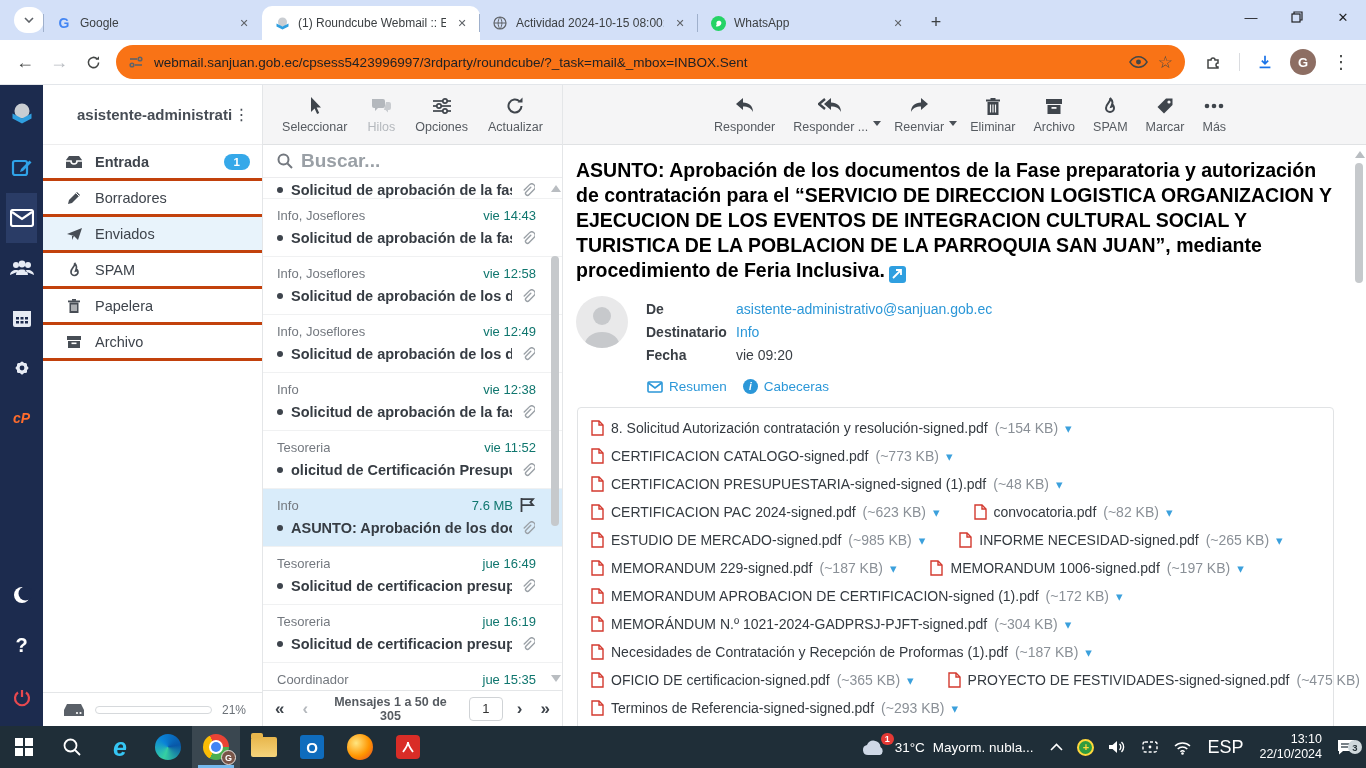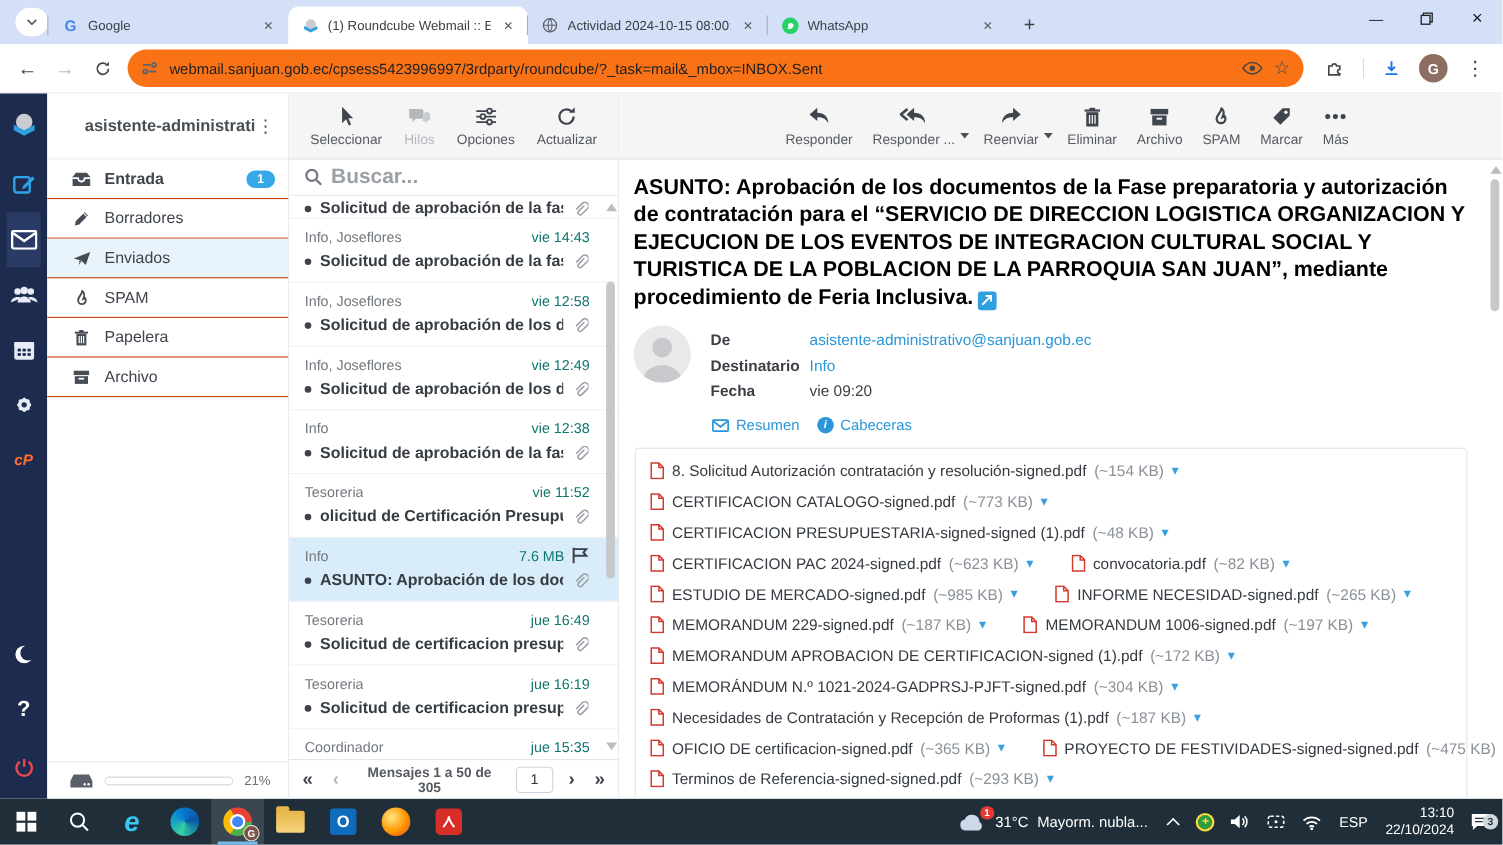--- a/index.html
+++ b/index.html
@@ -49,21 +49,21 @@
   .appbar .spacer { flex:1; }
   .cp-logo { color:#ff6c2c; font-weight:bold; font-size:14px; font-style:italic; }
 
   
   .folderpane { width:220px; background:#fff; border-right:1px solid #e4e6e8; display:flex; flex-direction:column; }
   .folder-header { height:60px; display:flex; align-items:center; padding:0 10px 0 34px; border-bottom:1px solid #ededee; }
   .account-name { flex:1; font-size:15px; font-weight:bold; color:#474d55; white-space:nowrap; overflow:hidden; }
   .kebab { color:#474d55; font-size:16px; letter-spacing:1px; width:20px; text-align:center; }
   .folder-list { }
   .folder-item { height:36px; display:flex; align-items:center; gap:12px; padding:0 12px 0 22px;
-    border-bottom:1px solid #c2410c; font-size:14.5px; color:#3e444c; }
+    border-bottom:3px solid #c2410c; font-size:14.5px; color:#3e444c; }
   .folder-item.selected { background:#e8f3fb; }
   .folder-item.bold { font-weight:bold; }
   .folder-icon { width:18px; display:flex; justify-content:center; color:#474d55; }
   .folder-label { flex:1; }
   .folder-badge { background:#35a8e9; color:#fff; font-size:11.5px; font-weight:bold; border-radius:9px; padding:2px 10px; }
   .folder-flex { flex:1; }
   .quota-row { height:34px; border-top:1px solid #e4e6e8; display:flex; align-items:center; gap:10px; padding:0 16px 0 20px; }
   .quota-bar { flex:1; height:8px; border:1px solid #d6d9dc; border-radius:5px; background:#fff; overflow:hidden; }
   .quota-fill { height:100%; background:#6cb9e8; border-radius:5px 0 0 5px; }
   .quota-text { font-size:12px; color:#6b7178; }
@@ -153,21 +153,21 @@
   .brand-acrobat { width:24px; height:24px; background:#d92d27; border-radius:4px; display:flex; align-items:center; justify-content:center; }
   .tb-right { margin-left:auto; display:flex; align-items:center; gap:0; }
   .weather { display:flex; align-items:center; gap:8px; padding:0 10px; }
   .weather-badge { position:absolute; top:-5px; right:-7px; background:#e53935; color:#fff; border-radius:8px;
     font-size:9px; padding:1px 4px; font-weight:bold; }
   .weather-txt { font-size:13.5px; white-space:nowrap; }
   .tray { display:flex; align-items:center; }
   .tray-item { padding:0 7px; display:flex; align-items:center; justify-content:center; color:#fff; }
   .av-circle { width:17px; height:17px; border-radius:50%; background:#2e9b3f; border:2px solid #ffd83b; color:#ffd83b;
     font-size:11px; font-weight:bold; display:flex; align-items:center; justify-content:center; line-height:1; }
-  .lang { font-size:13px; padding:0 8px; }
+  .lang { font-size:18px; padding:0 8px; }
   .clock { text-align:right; font-size:12.5px; line-height:15px; padding:0 8px; }
   .notif { position:relative; padding:0 10px 0 6px; }
   .notif-badge { position:absolute; right:4px; bottom:2px; width:14px; height:14px; border-radius:50%; background:#cfd8dc;
     color:#263238; font-size:9.5px; font-weight:bold; display:flex; align-items:center; justify-content:center; }
   svg { display:block; }
 </style>
 </head>
 <body>
 
 <div class="screen">

